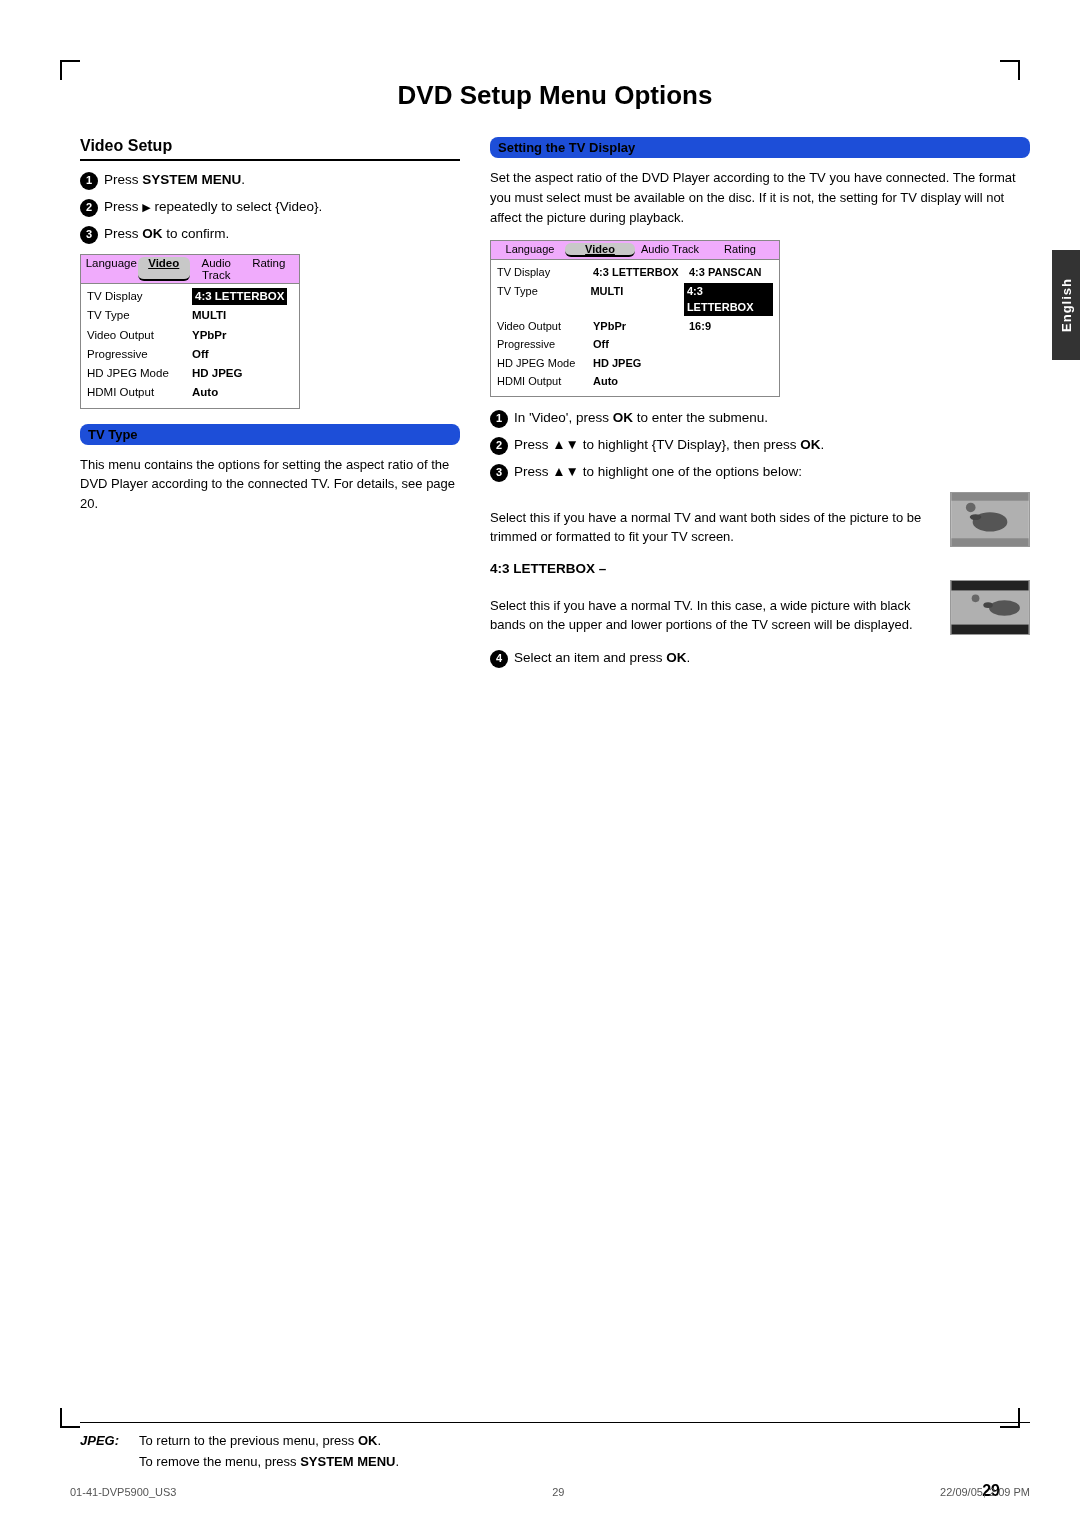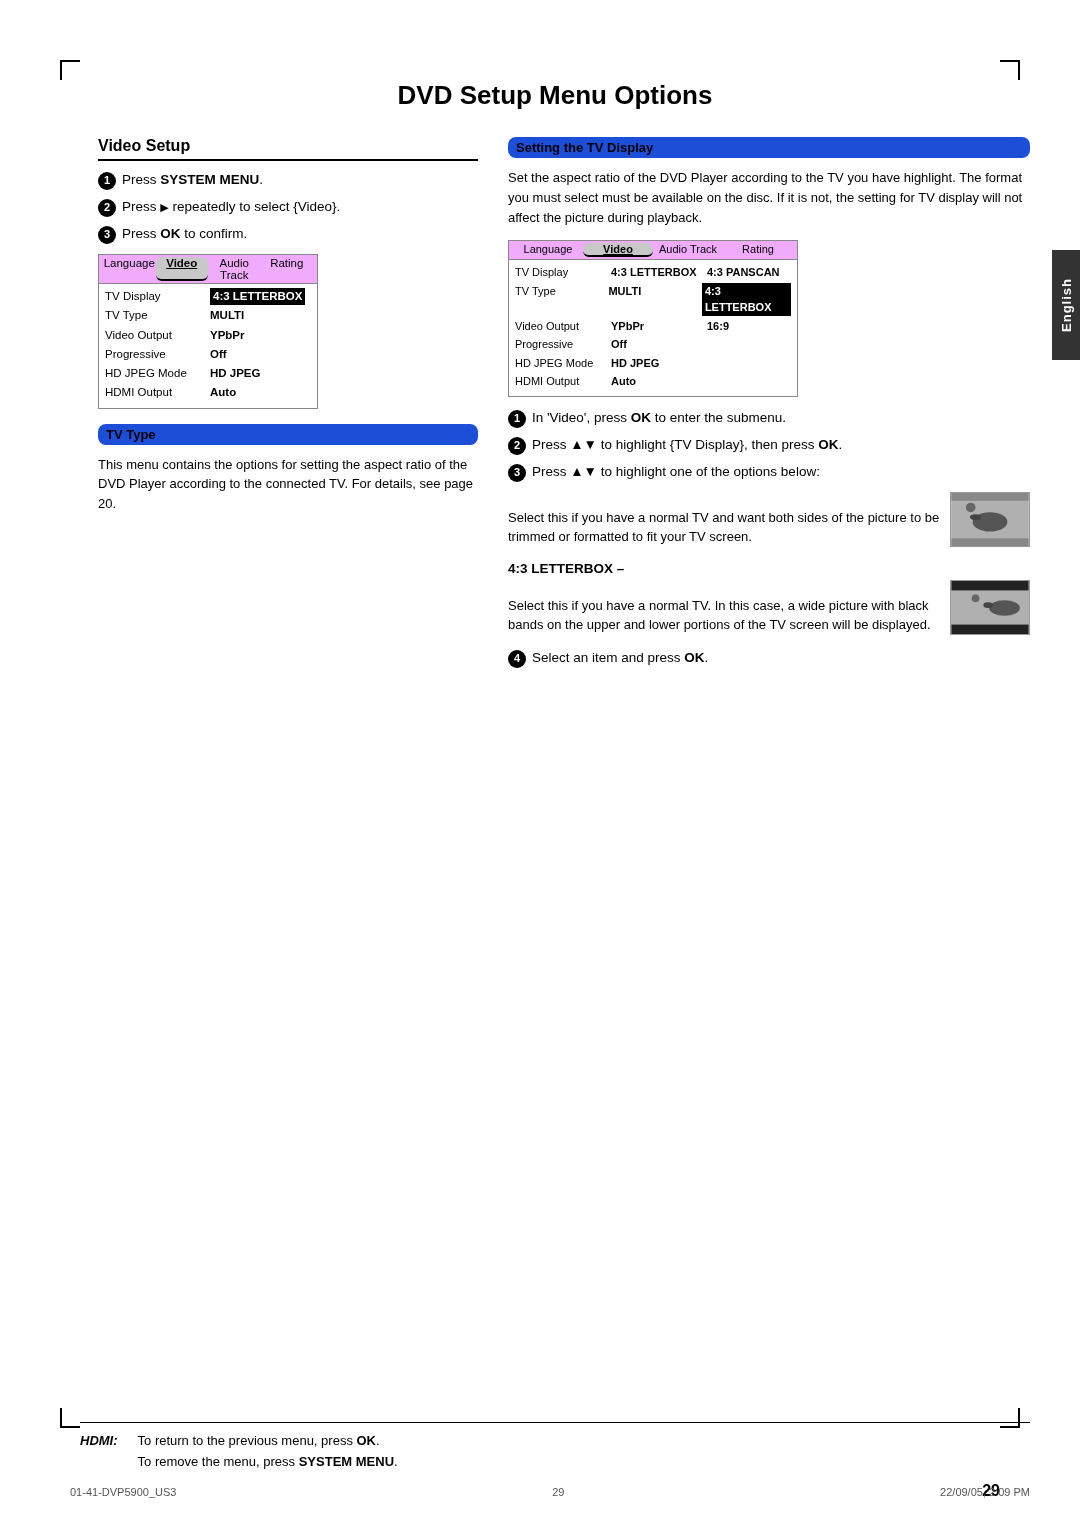--- a/index.html
+++ b/index.html
@@ -68,21 +68,20 @@
 
     
     .two-col {
       display: flex;
       gap: 30px;
       margin-top: 0;
     }
     .col-left {
       width: 380px;
       flex-shrink: 0;
-      margin-left: 18px;
     }
     .col-right {
       flex: 1;
     }
 
     
     .section-heading {
       font-size: 16px;
       font-weight: bold;
       border-bottom: 2px solid #000;
@@ -367,21 +366,21 @@
       </div>
 
     </div>
 
     <div class="col-right">
 
       
       <div class="section-heading-highlight">Setting the TV Display</div>
 
       
-      <div class="setting-desc">Set the aspect ratio of the DVD Player according to the TV you have highlight. The format you must select must be available on the disc. If it is not, the setting for TV display will not affect the picture during playback.</div>
+      <div class="setting-desc">Set the aspect ratio of the DVD Player according to the TV you have connected. The format you must select must be available on the disc. If it is not, the setting for TV display will not affect the picture during playback.</div>
 
       
       <div class="menu-table-right" style="border:1px solid #888; margin:0 0 12px 0; font-size:11px; width:290px;">
         <div class="menu-table-header">
           <div class="col">Language</div>
           <div class="col active">Video</div>
           <div class="col">Audio Track</div>
           <div class="col">Rating</div>
         </div>
         <div class="menu-table-body">
@@ -483,21 +482,21 @@
         <div class="step-text">
           Select an item and press <strong>OK</strong>.
         </div>
       </div>
 
     </div>
   </div>
 </div>
 
 <div class="tips-section">
-  <div class="tips-label">HDMI:</div>
+  <div class="tips-label">JPEG:</div>
   <div class="tips-text">
     To return to the previous menu, press <strong>OK</strong>.<br>
     To remove the menu, press <strong>SYSTEM MENU</strong>.
   </div>
 </div>
 
 <div class="page-number">29</div>
 
 <div class="footer-info">
   <span>01-41-DVP5900_US3</span>

